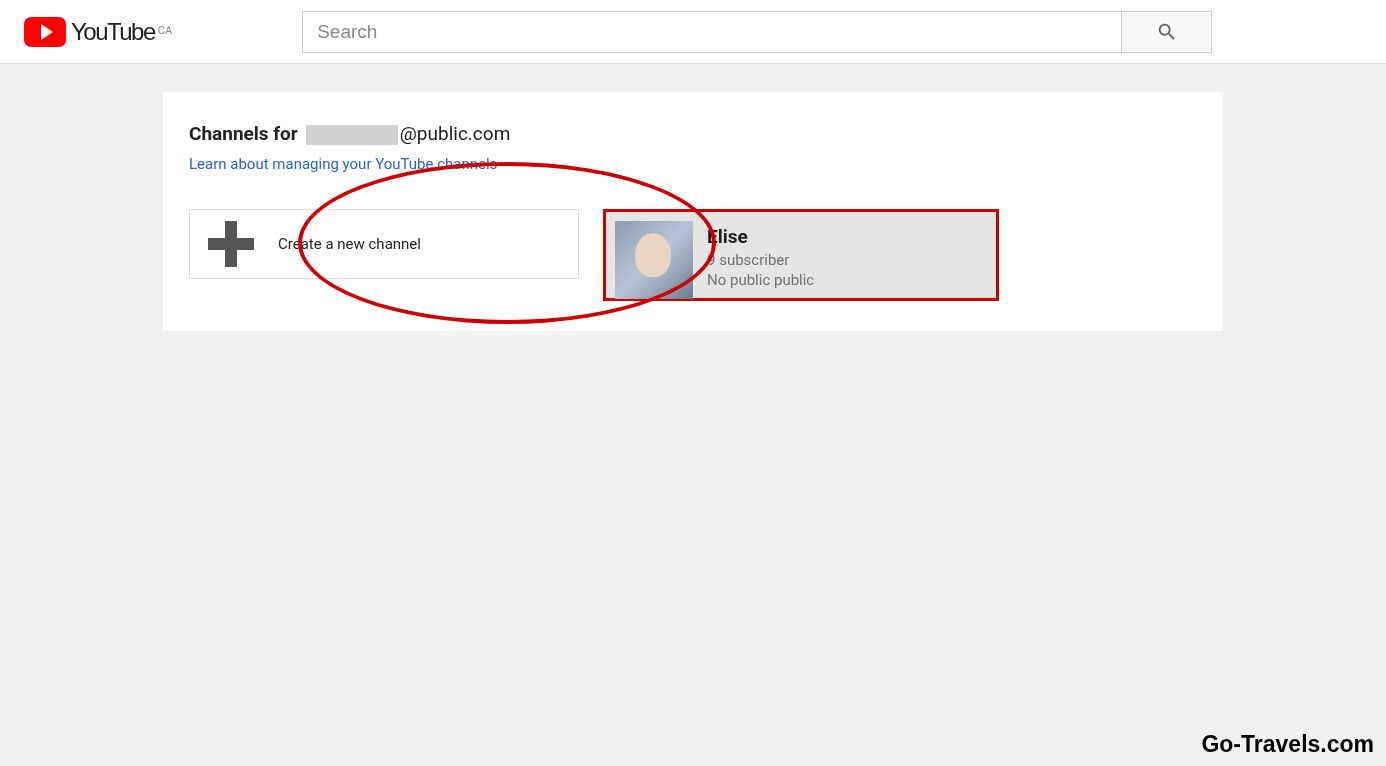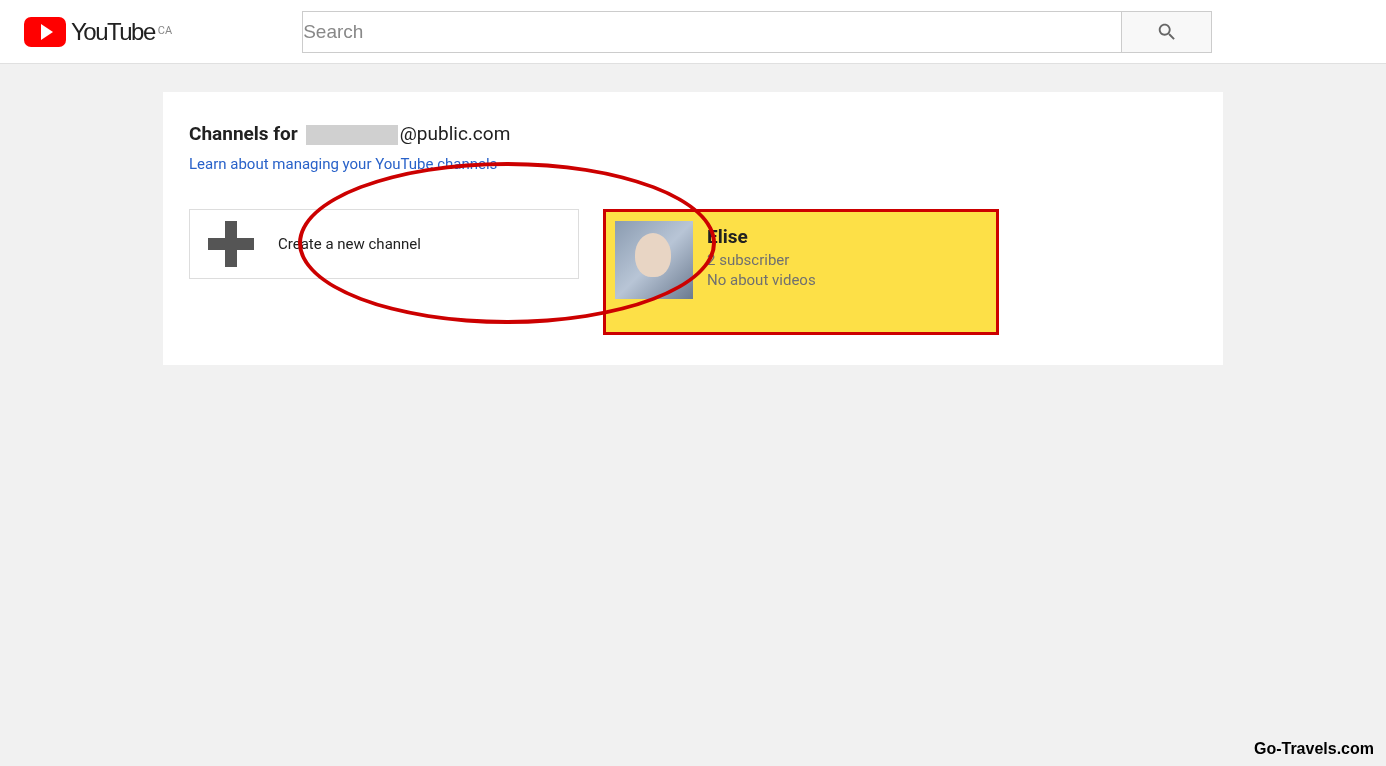--- a/index.html
+++ b/index.html
@@ -60,21 +60,21 @@
     }
     .search-container {
       display: flex;
       margin-left: 130px;
       width: 910px;
     }
     .search-input {
       flex: 1;
       height: 42px;
       border: 1px solid #ccc;
-      padding: 0 0;
+      padding: 0 14px;
       font-size: 19px;
       color: #666;
       outline: none;
       background: #fff;
     }
     .search-input::placeholder {
       color: #888;
     }
     .search-button {
       width: 90px;
@@ -174,26 +174,26 @@
       height: 162px;
       border: 4px solid #cc0000;
       border-radius: 50%;
       top: 162px;
       left: 298px;
       pointer-events: none;
       z-index: 10;
     }
     .channel-card {
       width: 396px;
-      height: 126px;
+      height: 92px;
       border: 3px solid #cc0000;
       display: flex;
       padding: 9px;
       cursor: pointer;
-      background: #fde047;
+      background: #e5e5e5;
     }
     .avatar {
       width: 78px;
       height: 78px;
       background: linear-gradient(135deg, #8a9bb0 0%, #b8c5d6 50%, #6b7a8f 100%);
       margin-right: 14px;
       flex-shrink: 0;
       position: relative;
       overflow: hidden;
     }
@@ -218,21 +218,21 @@
     }
     .channel-meta {
       font-size: 15px;
       color: #707070;
       line-height: 1.35;
     }
     .watermark {
       position: absolute;
       bottom: 8px;
       right: 12px;
-      font-size: 16px;
+      font-size: 23px;
       font-weight: 700;
       color: #000;
       font-family: Arial, sans-serif;
     }
   </style>
 </head>
 <body>
 
 <div class="header">
   <div class="logo-container">
@@ -263,22 +263,22 @@
   <div class="channels-grid">
     <div class="create-channel-card">
       <div class="plus-icon"></div>
       <span class="create-channel-text">Create a new channel</span>
     </div>
 
     <div class="channel-card">
       <div class="avatar"></div>
       <div class="channel-info">
         <div class="channel-name">Elise</div>
-        <div class="channel-meta">2 subscriber</div>
-        <div class="channel-meta">No about videos</div>
+        <div class="channel-meta">9 subscriber</div>
+        <div class="channel-meta">No public public</div>
       </div>
     </div>
   </div>
 </div>
 
 <div class="red-ellipse"></div>
 
 <div class="watermark">Go-Travels.com</div>
 
 </body></html>

